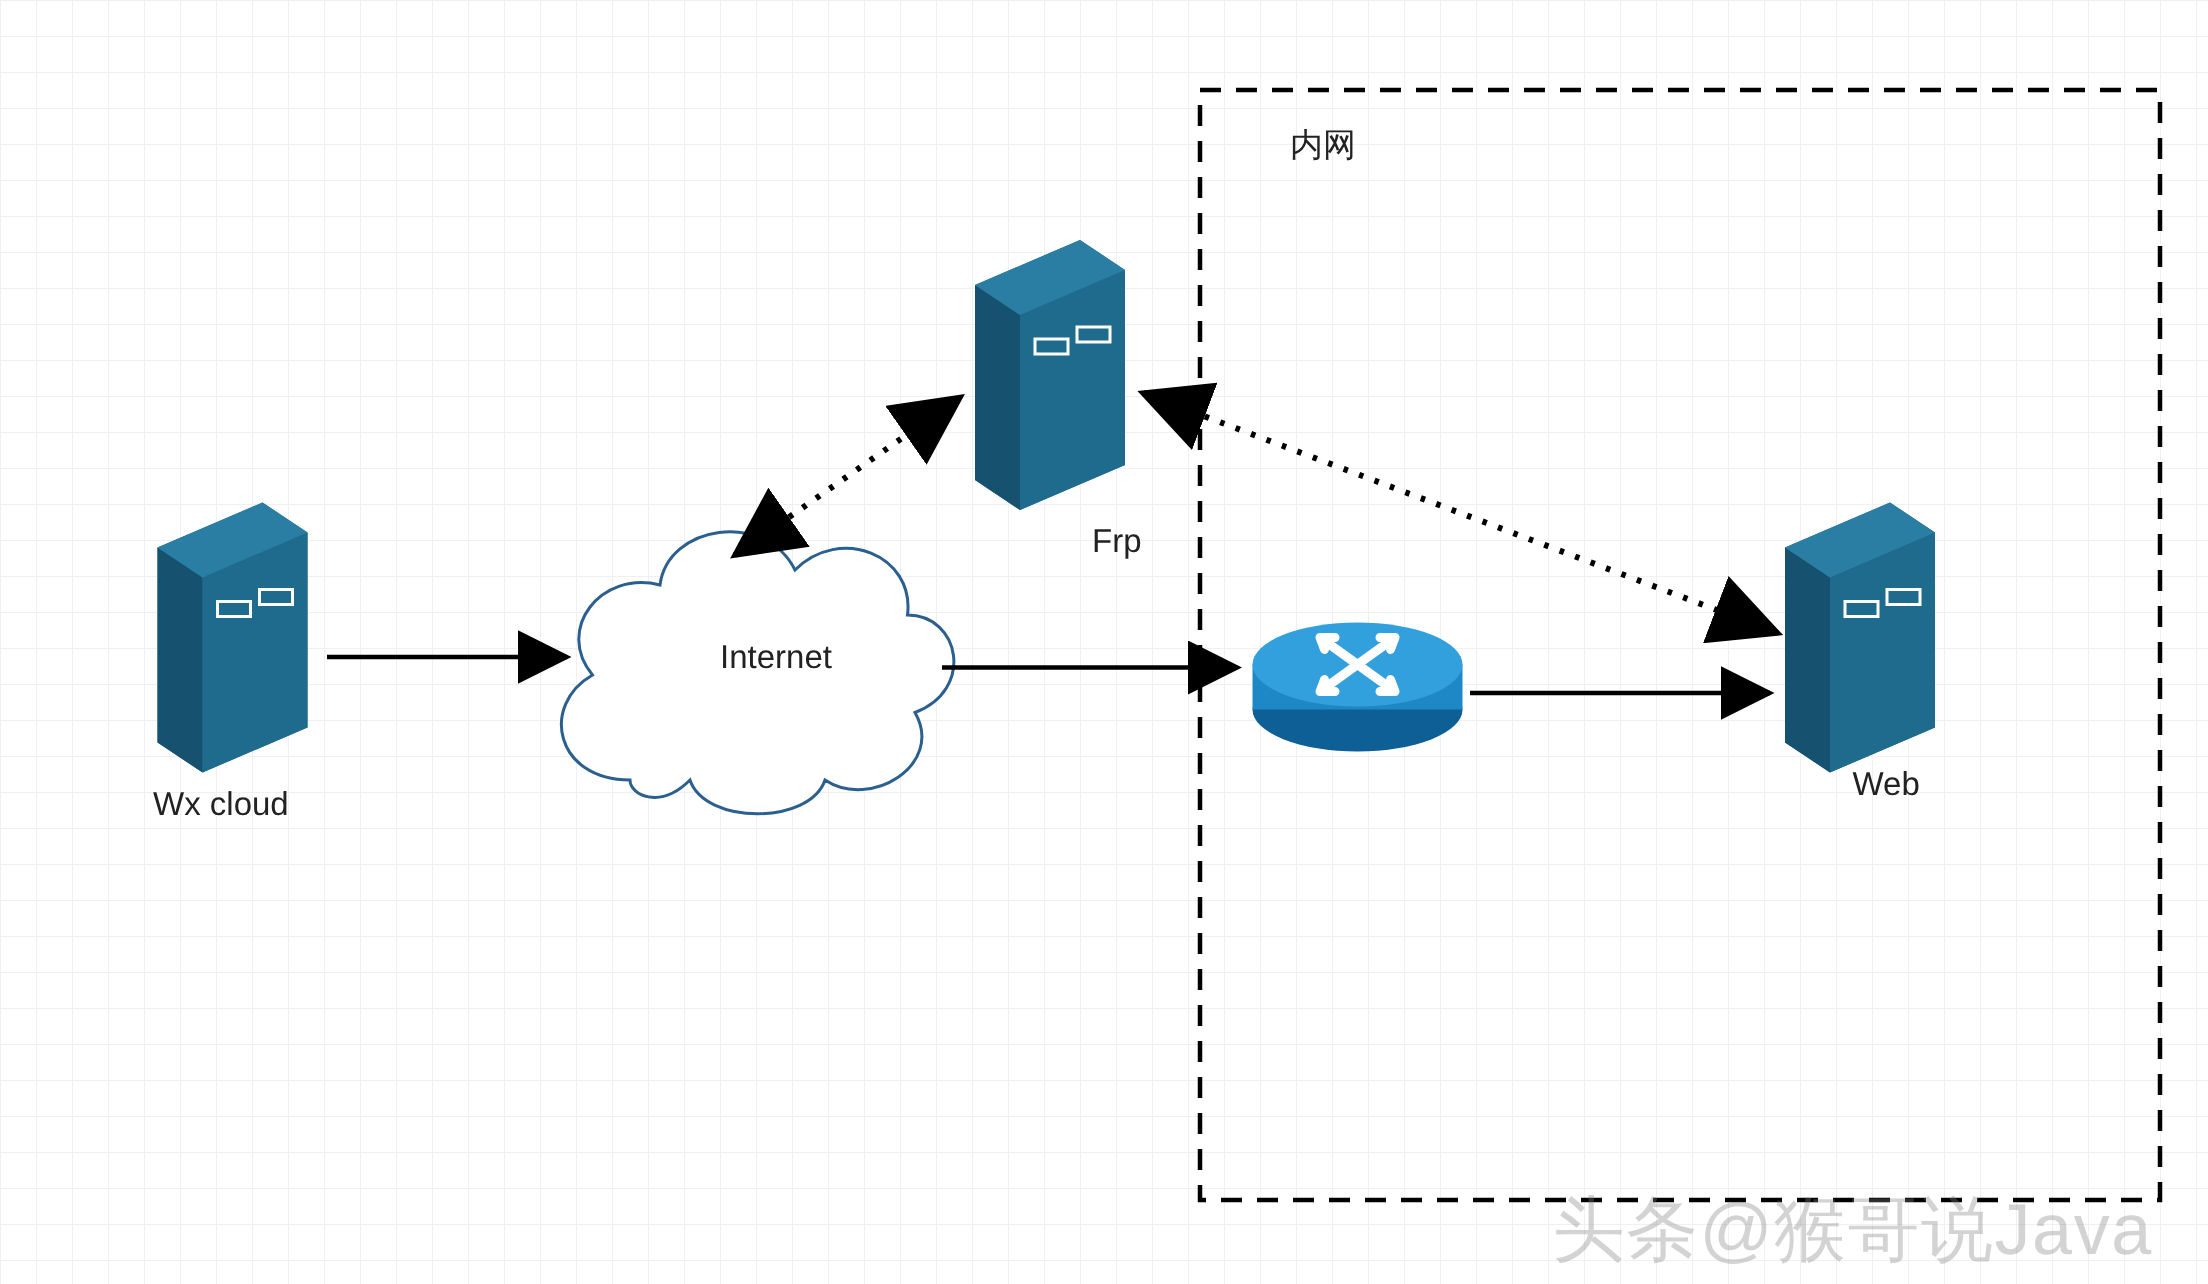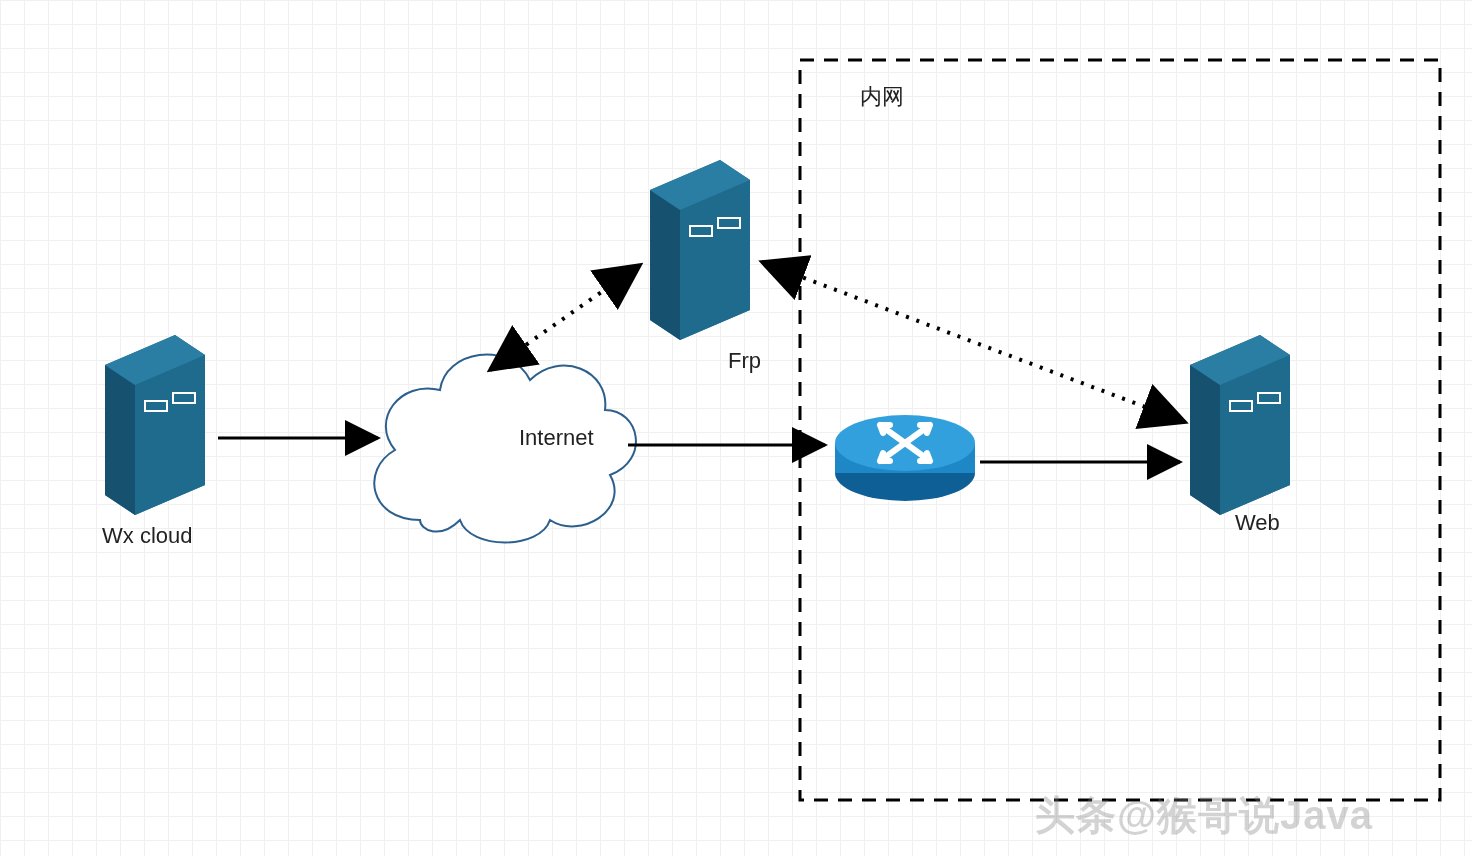--- a/index.html
+++ b/index.html
@@ -16,23 +16,23 @@
     position: absolute; inset: 0;
     background-image:
       linear-gradient(to right, #f0f0f0 1px, transparent 1px),
       linear-gradient(to bottom, #f0f0f0 1px, transparent 1px);
     background-size: 24px 24px;
   }
   svg.canvas { position: absolute; inset: 0; width: 1472px; height: 856px; }
   .label { position: absolute; font-size: 22px; color: #222; white-space: nowrap; padding-left: 20px; }
   .watermark {
     position: absolute;
-    font-size: 40px;
+    font-size: 48px;
     color: rgba(128,128,128,0.35);
-    font-weight: 700;
+    font-weight: 400;
     letter-spacing: 1px;
   }
 </style>
 </head>
 <body>
 
 <div class="grid"></div>
 
 <svg class="canvas" viewBox="0 0 1472 856">
   <defs>
@@ -103,18 +103,18 @@
   <line x1="628" y1="445" x2="825" y2="445" stroke="#000" stroke-width="3" marker-end="url(#arrow)"></line>
 
   <line x1="980" y1="462" x2="1180" y2="462" stroke="#000" stroke-width="3" marker-end="url(#arrow)"></line>
 
   <line x1="490" y1="370" x2="640" y2="265" stroke="#000" stroke-width="4" stroke-dasharray="3 8" marker-start="url(#arrow-dot)" marker-end="url(#arrow-dot)"></line>
 
   <line x1="762" y1="262" x2="1185" y2="422" stroke="#000" stroke-width="4" stroke-dasharray="3 8" marker-start="url(#arrow-dot)" marker-end="url(#arrow-dot)"></line>
 </svg>
 
 <div class="label" style="left:82px; top:523px;">Wx cloud</div>
-<div class="label" style="left:460px; top:425px;margin-left:39px;">Internet</div>
+<div class="label" style="left:460px; top:425px;">Internet</div>
 <div class="label" style="left:680px; top:348px;margin-left:28px;">Frp</div>
 <div class="label" style="left:1215px; top:510px;">Web</div>
 <div class="label" style="left:840px; top:82px;">内网</div>
 
 <div class="watermark" style="left:1035px; top:788px;">头条@猴哥说Java</div>
 
 </body></html>

